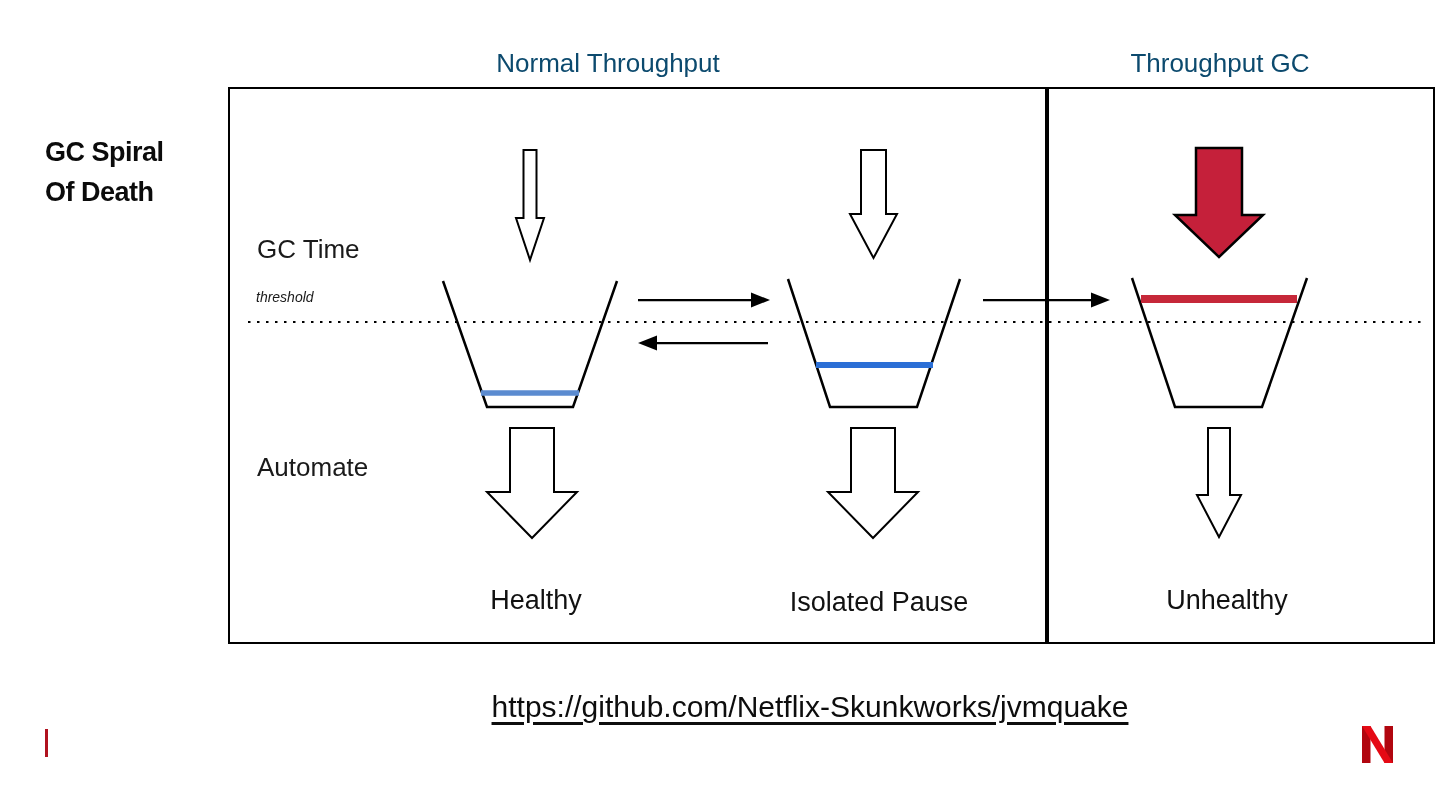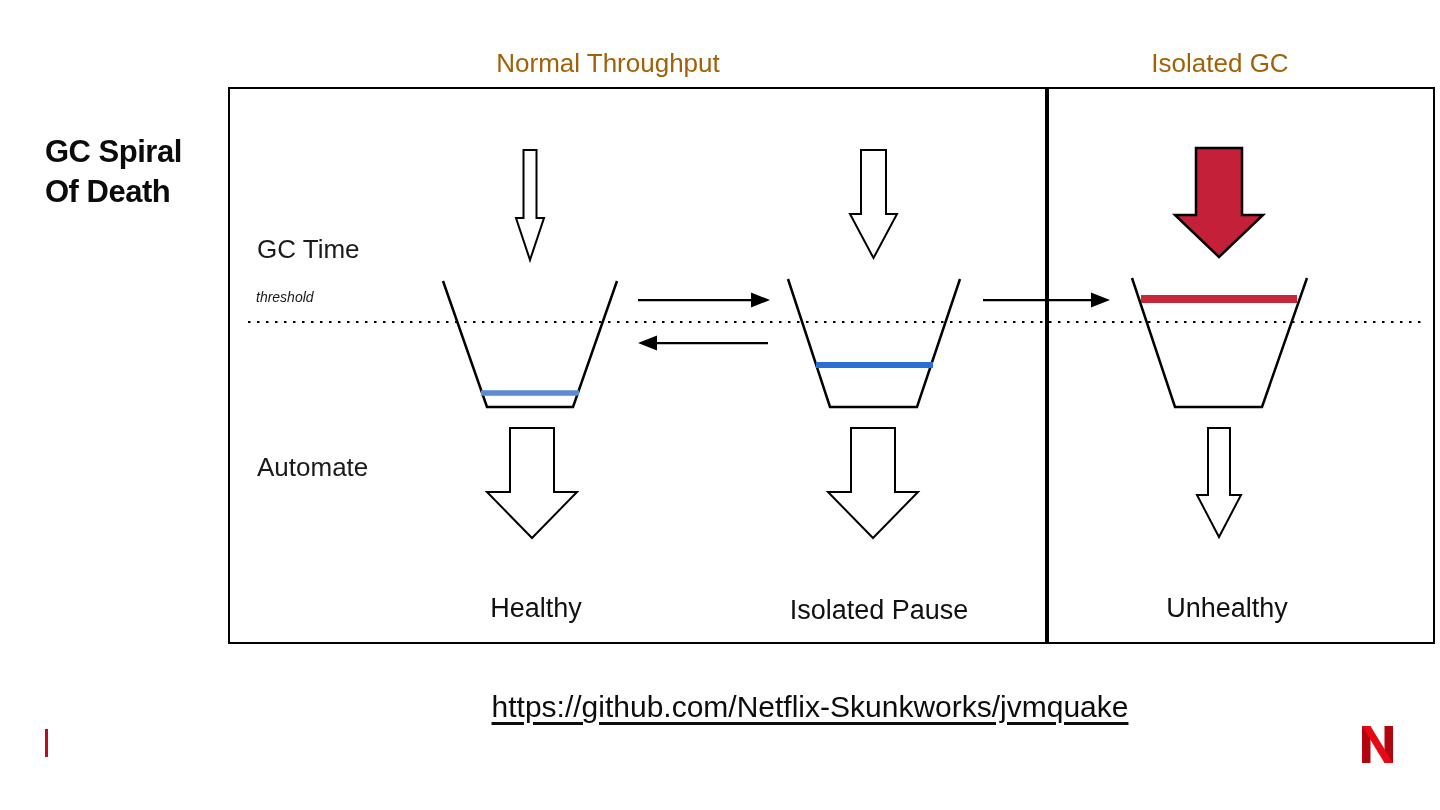--- a/index.html
+++ b/index.html
@@ -11,26 +11,26 @@
     color:#111;
     overflow:hidden;
   }
   .abs{position:absolute;}
   .eyebrow{
     left:45px;top:45px;
     font-size:31px;font-weight:700;letter-spacing:-0.5px;color:#0b0b0b;
   }
   .title{
     left:45px;top:132px;
-    font-size:31px;font-weight:700;letter-spacing:-0.5px;line-height:40px;color:#0b0b0b;
+    font-size:27px;font-weight:700;letter-spacing:-0.5px;line-height:40px;color:#0b0b0b;
     white-space:pre-line;
   }
   .section-header{
     top:48px;text-align:center;
-    font-size:26px;color:#a16207;
+    font-size:26px;color:#0c4a6e;
   }
   .hdr-left{left:228px;width:760px;}
   .hdr-right{left:1047px;width:346px;}
   .panel{
     border:2px solid #000;
     box-sizing:border-box;
     background:transparent;
   }
   .panel-left{left:228px;top:87px;width:821px;height:557px;}
   .panel-right{left:1045px;top:87px;width:390px;height:557px;}
@@ -39,21 +39,21 @@
     font-size:26px;color:#1a1a1a;
   }
   .gc-time{top:186px;margin-top:48px;}
   .runtime{top:452px;}
   .threshold{
     left:256px;top:289px;
     font-size:14px;font-style:italic;color:#1a1a1a;
   }
   .state-label{
     top:585px;text-align:center;
-    font-size:27px;color:#111;margin-top:8px;
+    font-size:27px;color:#111;
   }
   .state-healthy{left:436px;width:200px;}
   .state-isolated{left:729px;width:300px;top:587px;}
   .state-unhealthy{left:1077px;width:300px;}
   .footer-link{
     left:170px;top:690px;width:1280px;
     text-align:center;
     font-size:30px;color:#0d0d0d;
     text-decoration:underline;
     text-underline-offset:5px;
@@ -71,21 +71,21 @@
 </style>
 </head>
 <body>
 
 <div class="slide">
 
   <div class="abs title">GC Spiral
 Of Death</div>
 
   <div class="abs section-header hdr-left">Normal Throughput</div>
-  <div class="abs section-header hdr-right">Isolated GC</div>
+  <div class="abs section-header hdr-right">Throughput GC</div>
 
   <div class="abs panel panel-left"></div>
   <div class="abs panel panel-right"></div>
 
   <svg class="overlay" viewBox="0 0 1440 810">
 
     <line x1="248" y1="322" x2="1427" y2="322" stroke="#000" stroke-width="2" stroke-dasharray="2.5 6.5"></line>
 
     <path d="M443 281 L487 407 L573 407 L617 281" fill="none" stroke="#000" stroke-width="2.5"></path>
     <line x1="481" y1="393" x2="579" y2="393" stroke="#5b8bd0" stroke-width="5.5"></line>

